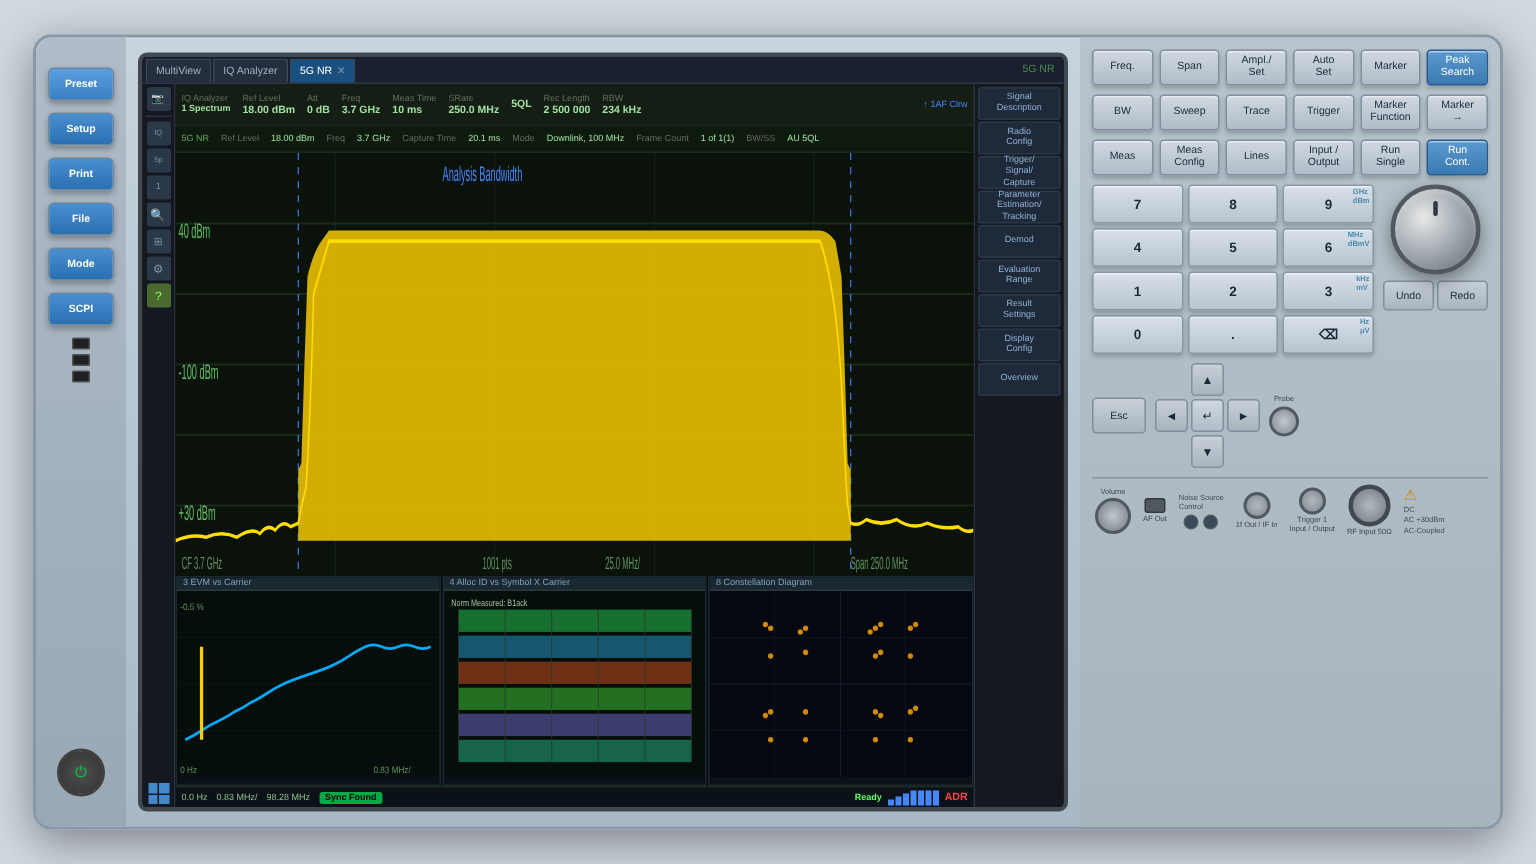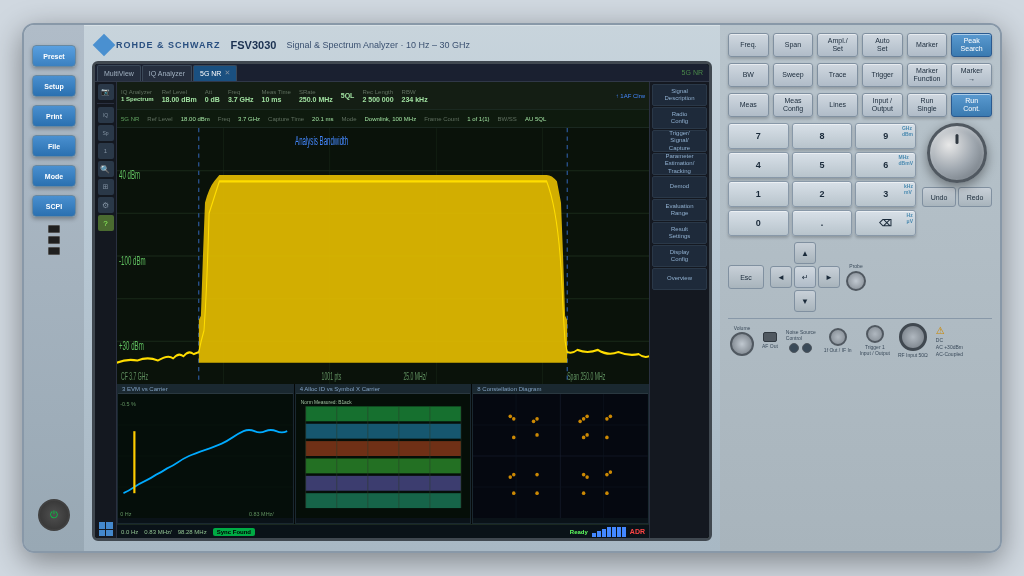--- a/index.html
+++ b/index.html
@@ -531,28 +531,20 @@
     <div class="usb-ports">
       <div class="usb-port"></div>
       <div class="usb-port"></div>
       <div class="usb-port"></div>
     </div>
     <div class="power-btn">⏻</div>
   </div>
 
   <div class="main-area">
 
-    <div class="brand-bar">
-      <div class="brand-logo">
-        <div class="brand-diamond"></div>
-        <span class="brand-text">ROHDE &amp; SCHWARZ</span>
-      </div>
-      <span class="model-text">FSV3030</span>
-      <span class="subtitle-text">Signal &amp; Spectrum Analyzer · 10 Hz – 30 GHz</span>
-    </div>
 
     <div class="screen-wrapper">
       <div class="screen">
 
         <div class="tab-bar">
           <div class="tab">
             <span>MultiView</span>
           </div>
           <div class="tab">
             <span>IQ Analyzer</span>

